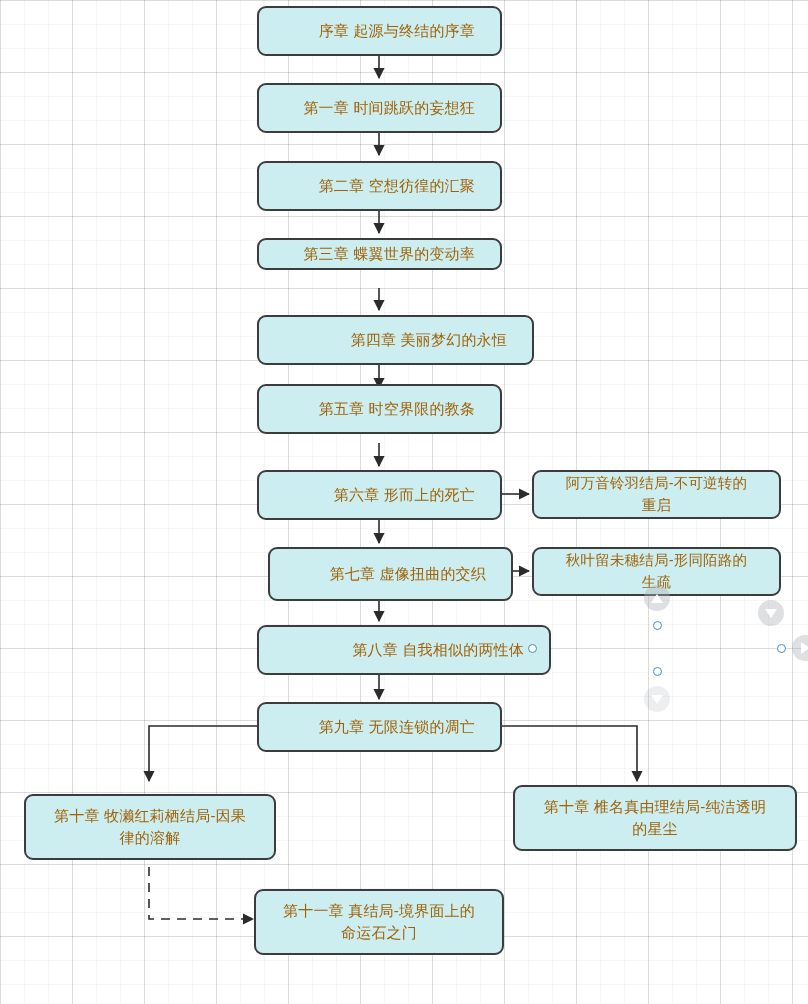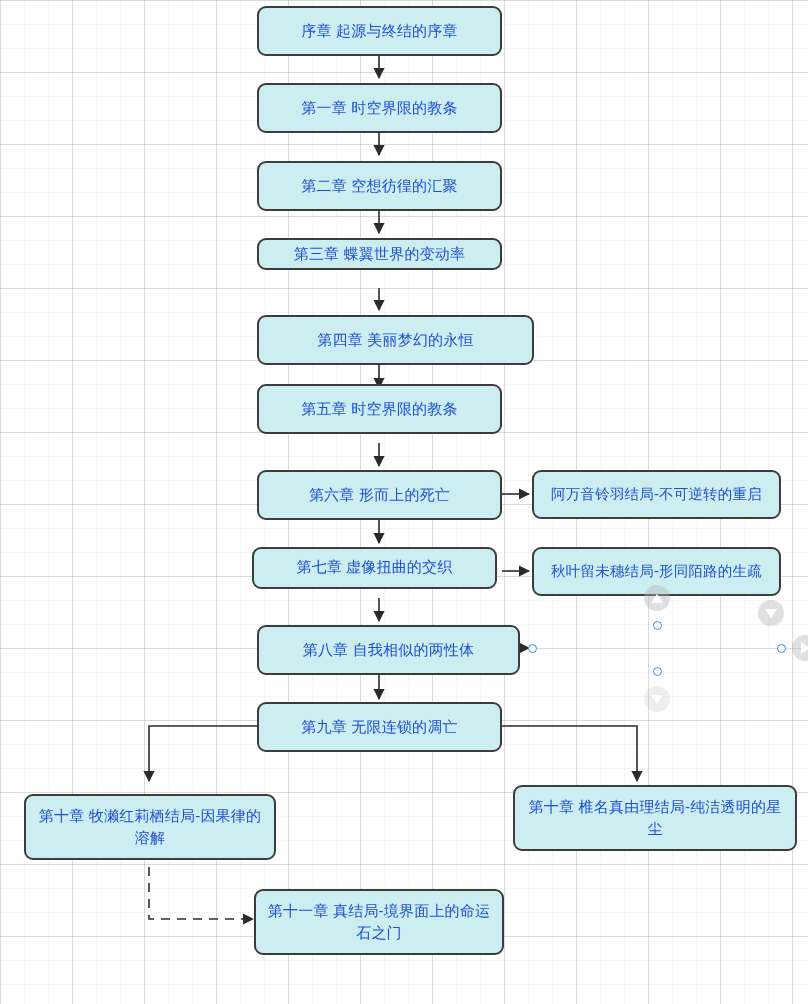--- a/index.html
+++ b/index.html
@@ -30,27 +30,27 @@
     pointer-events: none;
   }
   .node {
     position: absolute;
     box-sizing: border-box;
     background: #cdeef0;
     border: 2px solid #3c3c3c;
     border-radius: 9px;
     display: flex;
     align-items: center;
-    justify-content: center;
+    justify-content: flex-end;
     text-align: center;
-    color: #1d4ed8;
+    color: #a16207;
     font-size: 15px;
     line-height: 1.45;
     letter-spacing: 0.2px;
-    padding: 2px 10px;
+    padding: 2px 25px;
   }
   .node.selected {
     border-color: #2b2b2b;
   }
   .handle {
     position: absolute;
     width: 9px;
     height: 9px;
     margin-left: -4.5px;
     margin-top: -4.5px;
@@ -118,21 +118,21 @@
       <path d="M 502 726 L 637 726 L 637 781"></path>
       <path d="M 149 851 L 149 919 L 253 919" stroke-dasharray="9 7"></path>
     </g>
   </svg>
 
   <div class="node" style="left:257px; top:6px; width:245px; height:50px;">
     <span>序章 起源与终结的序章</span>
   </div>
 
   <div class="node" style="left:257px; top:83px; width:245px; height:50px;">
-    <span>第一章 时空界限的教条</span>
+    <span>第一章 时间跳跃的妄想狂</span>
   </div>
 
   <div class="node" style="left:257px; top:161px; width:245px; height:50px;">
     <span>第二章 空想彷徨的汇聚</span>
   </div>
 
   <div class="node" style="left:257px; top:238px; width:245px; height:32px;">
     <span>第三章 蝶翼世界的变动率</span>
   </div>
 
@@ -141,25 +141,25 @@
   </div>
 
   <div class="node" style="left:257px; top:384px; width:245px; height:50px;">
     <span>第五章 时空界限的教条</span>
   </div>
 
   <div class="node" style="left:257px; top:470px; width:245px; height:50px;">
     <span>第六章 形而上的死亡</span>
   </div>
 
-  <div class="node" style="left:252px; top:547px; width:245px; height:42px;font-family:Liberation Serif, serif;">
+  <div class="node" style="left:268px; top:547px; width:245px; height:54px;">
     <span>第七章 虚像扭曲的交织</span>
   </div>
 
-  <div class="node" style="left:257px; top:625px; width:263px; height:50px;">
+  <div class="node" style="left:257px; top:625px; width:294px; height:50px;">
     <span>第八章 自我相似的两性体</span>
   </div>
 
   <div class="node" style="left:257px; top:702px; width:245px; height:50px;">
     <span>第九章 无限连锁的凋亡</span>
   </div>
 
   <div class="node" style="left:532px; top:470px; width:249px; height:49px; font-size:14.5px;">
     <span>阿万音铃羽结局-不可逆转的重启</span>
   </div>

